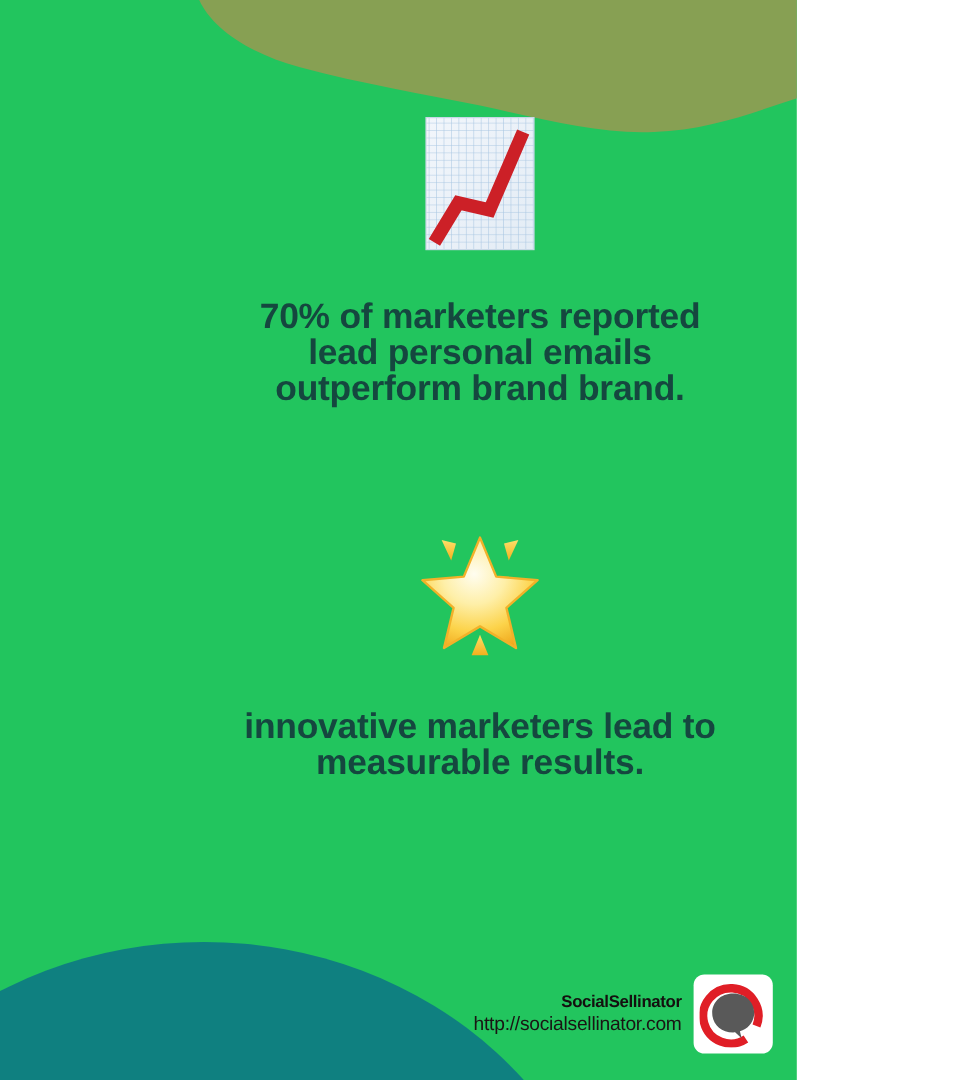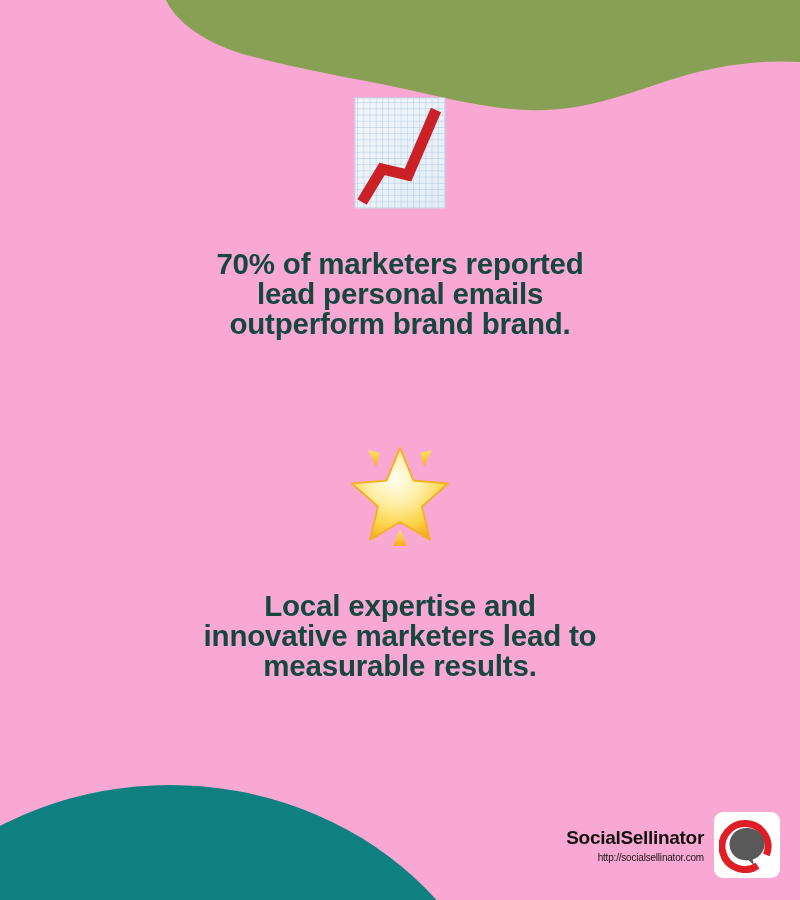--- a/index.html
+++ b/index.html
@@ -8,23 +8,23 @@
   }
   body {
     width: 800px;
     height: 900px;
     overflow: hidden;
     font-family: "Liberation Sans", sans-serif;
   }
 
   #canvas {
     position: relative;
-    width: 800px;
+    width: 664px;
     height: 900px;
-    background: #f9a8d4;
+    background: #22c55e;
     overflow: hidden;
   }
 
   
   .bg-layer {
     position: absolute;
     left: 0;
     top: 0;
     width: 800px;
     height: 900px;
@@ -88,29 +88,29 @@
     gap: 10px;
   }
   .brand-text {
     text-align: right;
     line-height: 1.15;
   }
   .brand-name {
     display: block;
     font-family: "Liberation Sans", sans-serif;
     font-weight: bold;
-    font-size: 19px;
+    font-size: 14px;
     color: #14100F;
     letter-spacing: -0.3px;
   }
   .brand-url {
     display: block;
     font-family: "Liberation Sans", sans-serif;
     font-weight: normal;
-    font-size: 10px;
+    font-size: 16px;
     color: #1A1514;
     letter-spacing: -0.2px;
     margin-top: 3px;
   }
   .brand-logo {
     width: 66px;
     height: 66px;
     background: #FFFFFF;
     border-radius: 9px;
     display: flex;
@@ -192,21 +192,20 @@
                  L 58,88
                  L 28,106
                  L 36,72.5
                  L 10,49.5
                  L 44.5,46.5 Z" fill="url(#starGrad)" stroke="#F2B129" stroke-width="2" stroke-linejoin="round"></path>
       </svg>
     </span>
   </div>
 
   <div class="headline" id="headline-2">
-    <span class="line">Local expertise and</span>
     <span class="line">innovative marketers lead to</span>
     <span class="line">measurable results.</span>
   </div>
 
   <div class="brand">
     <div class="brand-text">
       <span class="brand-name">SocialSellinator</span>
       <span class="brand-url">http://socialsellinator.com</span>
     </div>
     <div class="brand-logo">

